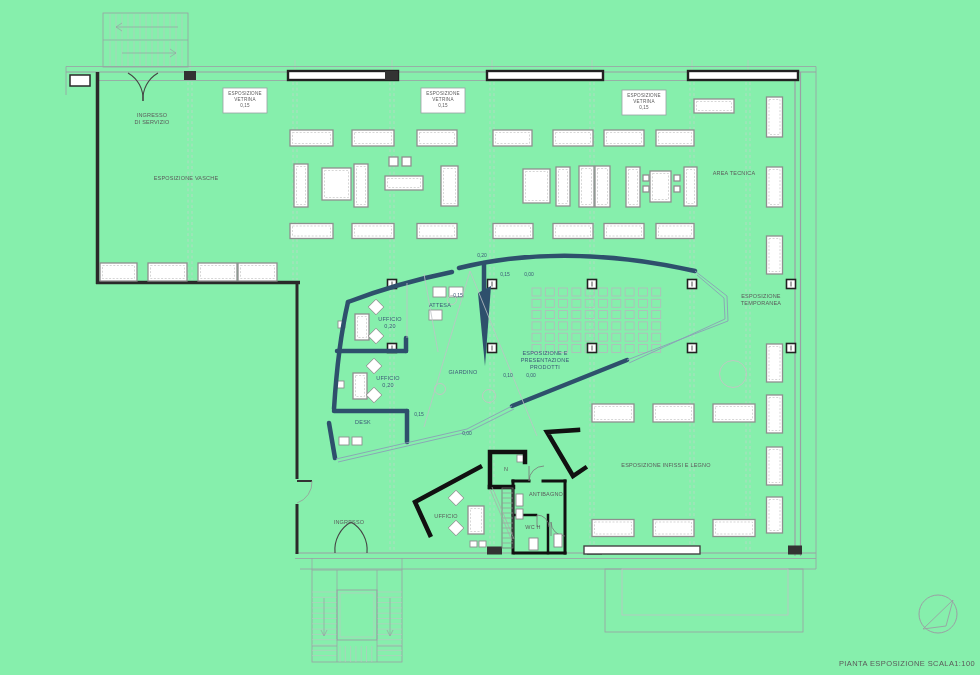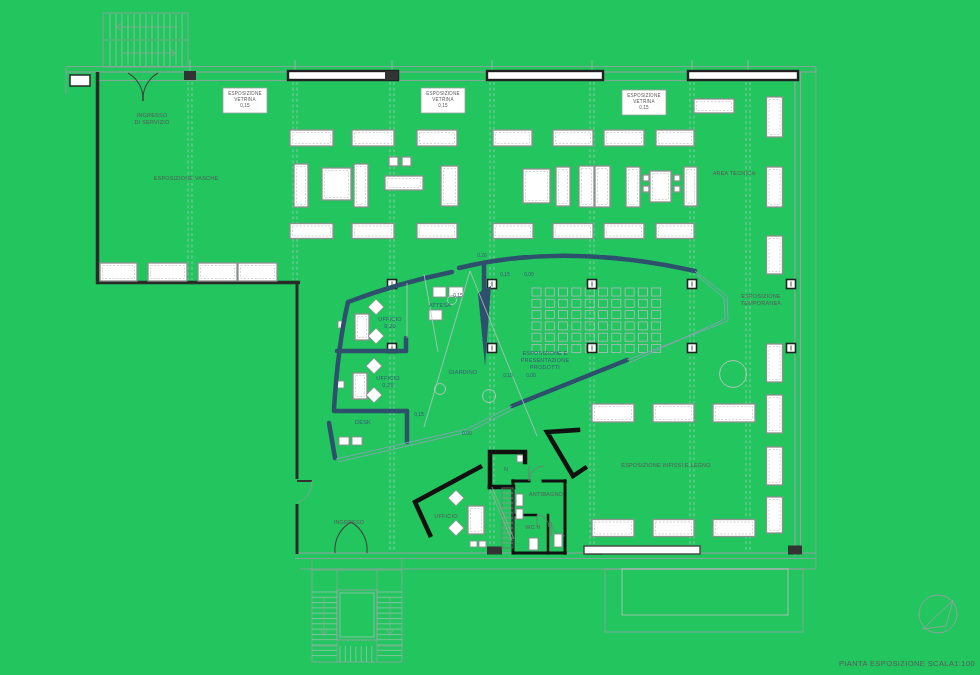--- a/index.html
+++ b/index.html
@@ -1,16 +1,16 @@
 <!DOCTYPE html>
 <html><head>
 <meta charset="utf-8">
 <style>
   html,body{margin:0;padding:0;background:#ffffff;}
-  .plan-wrap{position:relative;width:980px;height:675px;background:#22c55e;overflow:hidden;
+  .plan-wrap{position:relative;width:980px;height:675px;background:#86efac;overflow:hidden;
              font-family:"Liberation Sans", sans-serif;}
   svg{position:absolute;left:0;top:0;}
   text{font-family:"Liberation Sans", sans-serif;}
 </style>
 </head>
 <body>
 
 <div class="plan-wrap">
   <svg id="plan" width="980" height="675" viewBox="0 0 980 675">
     <g id="g-grid">

